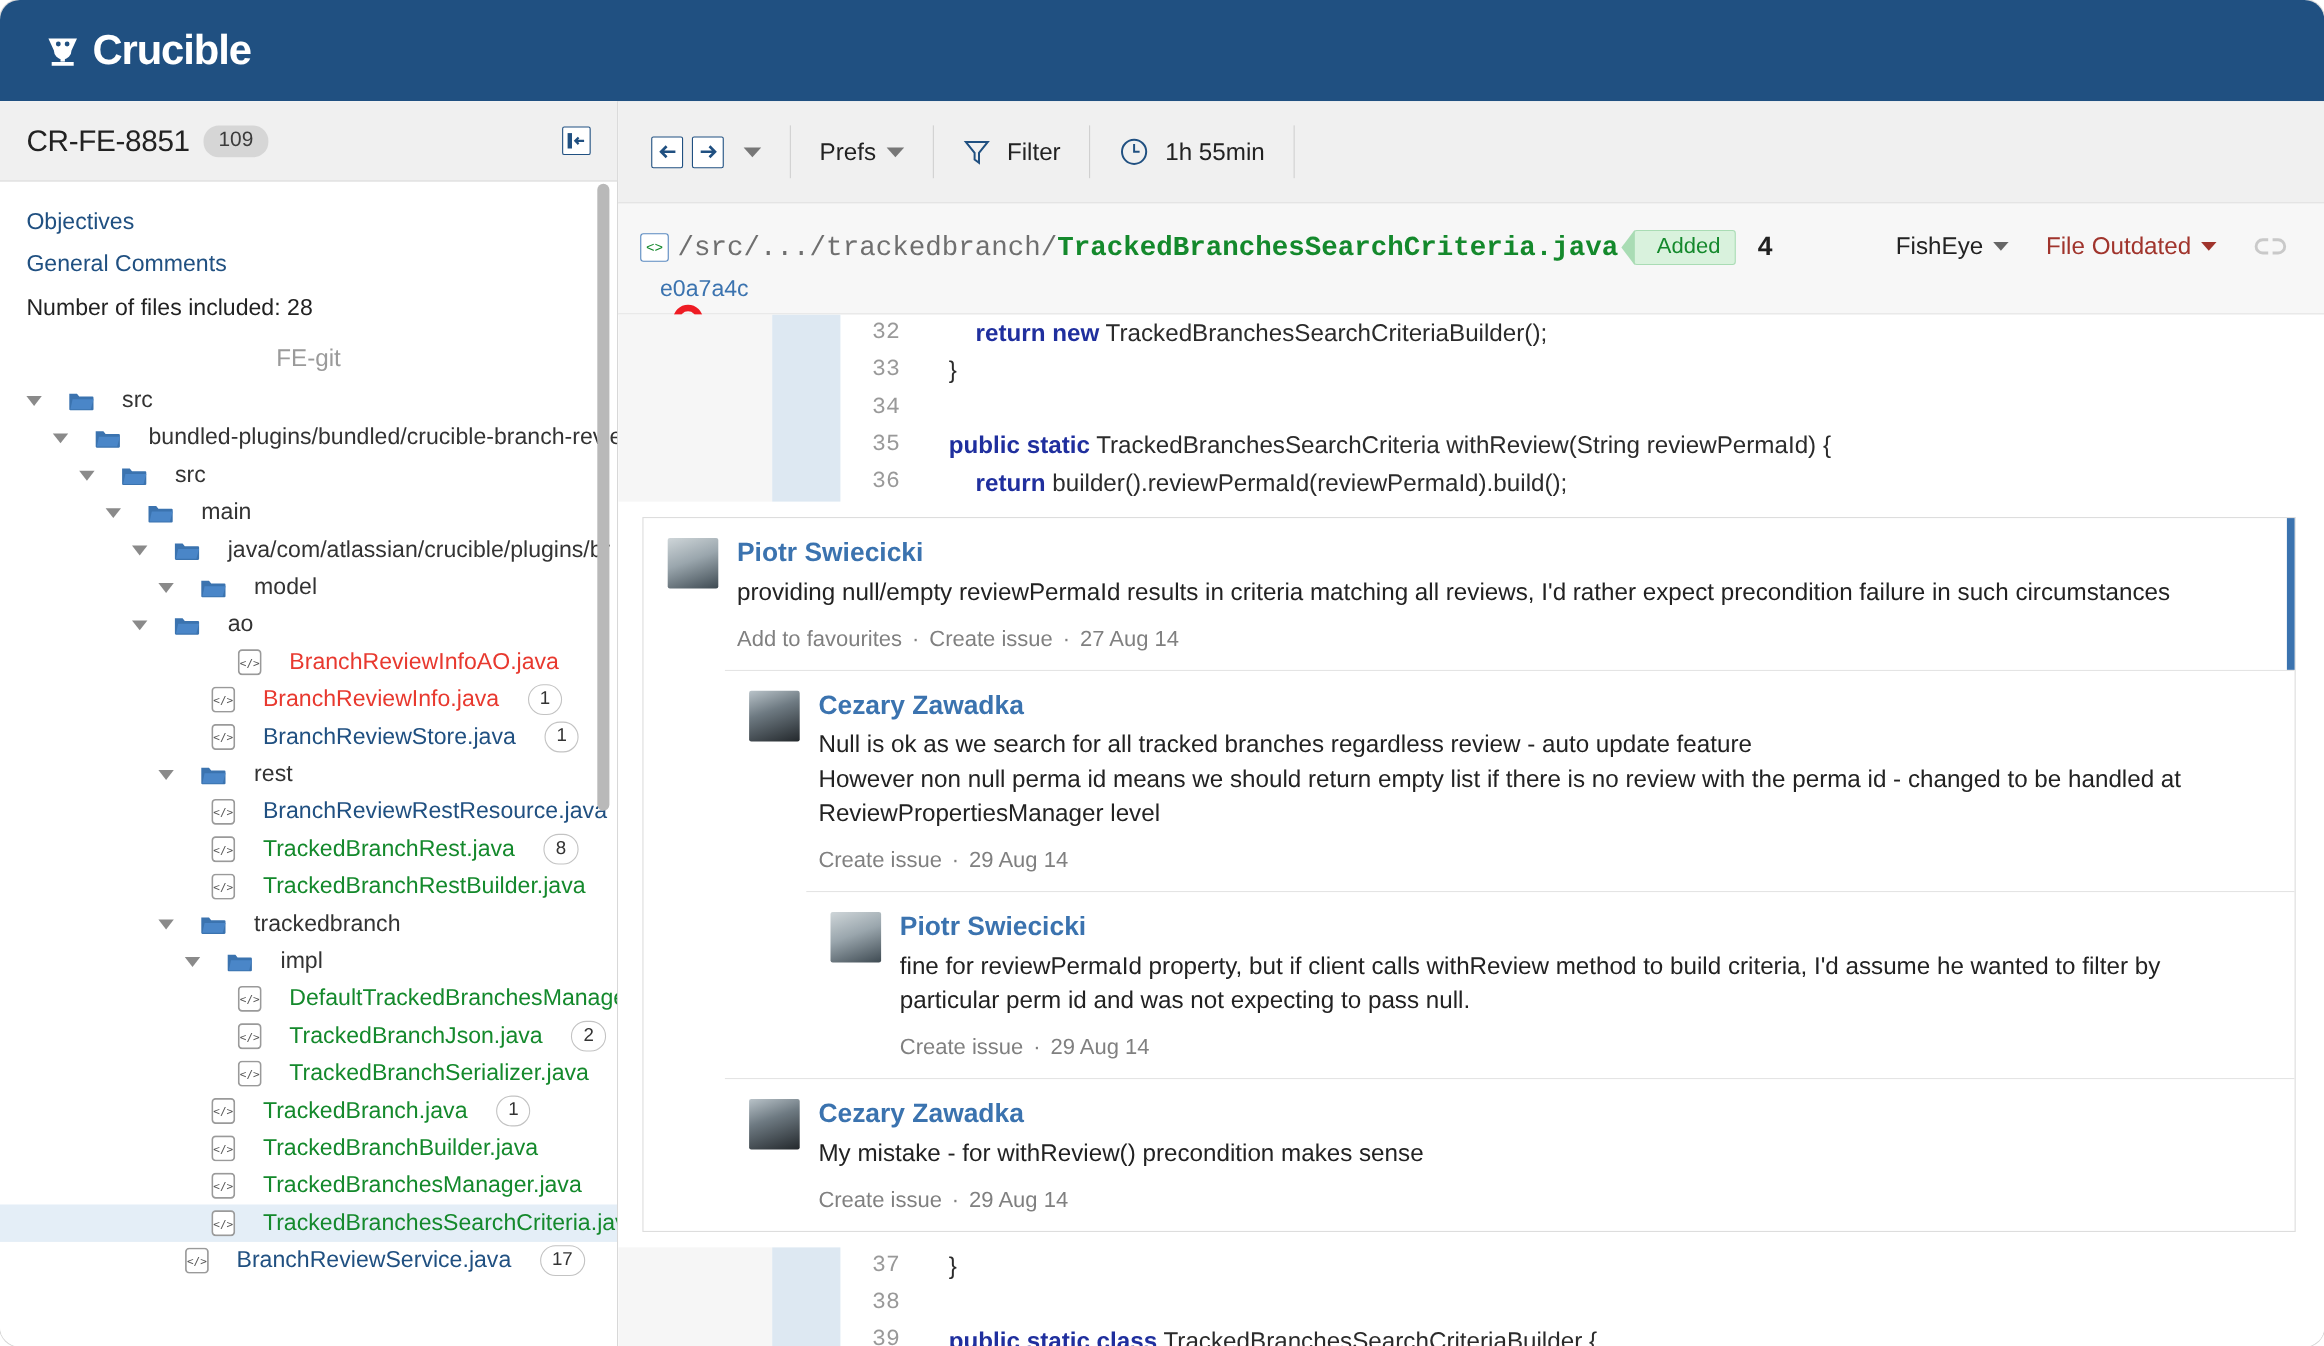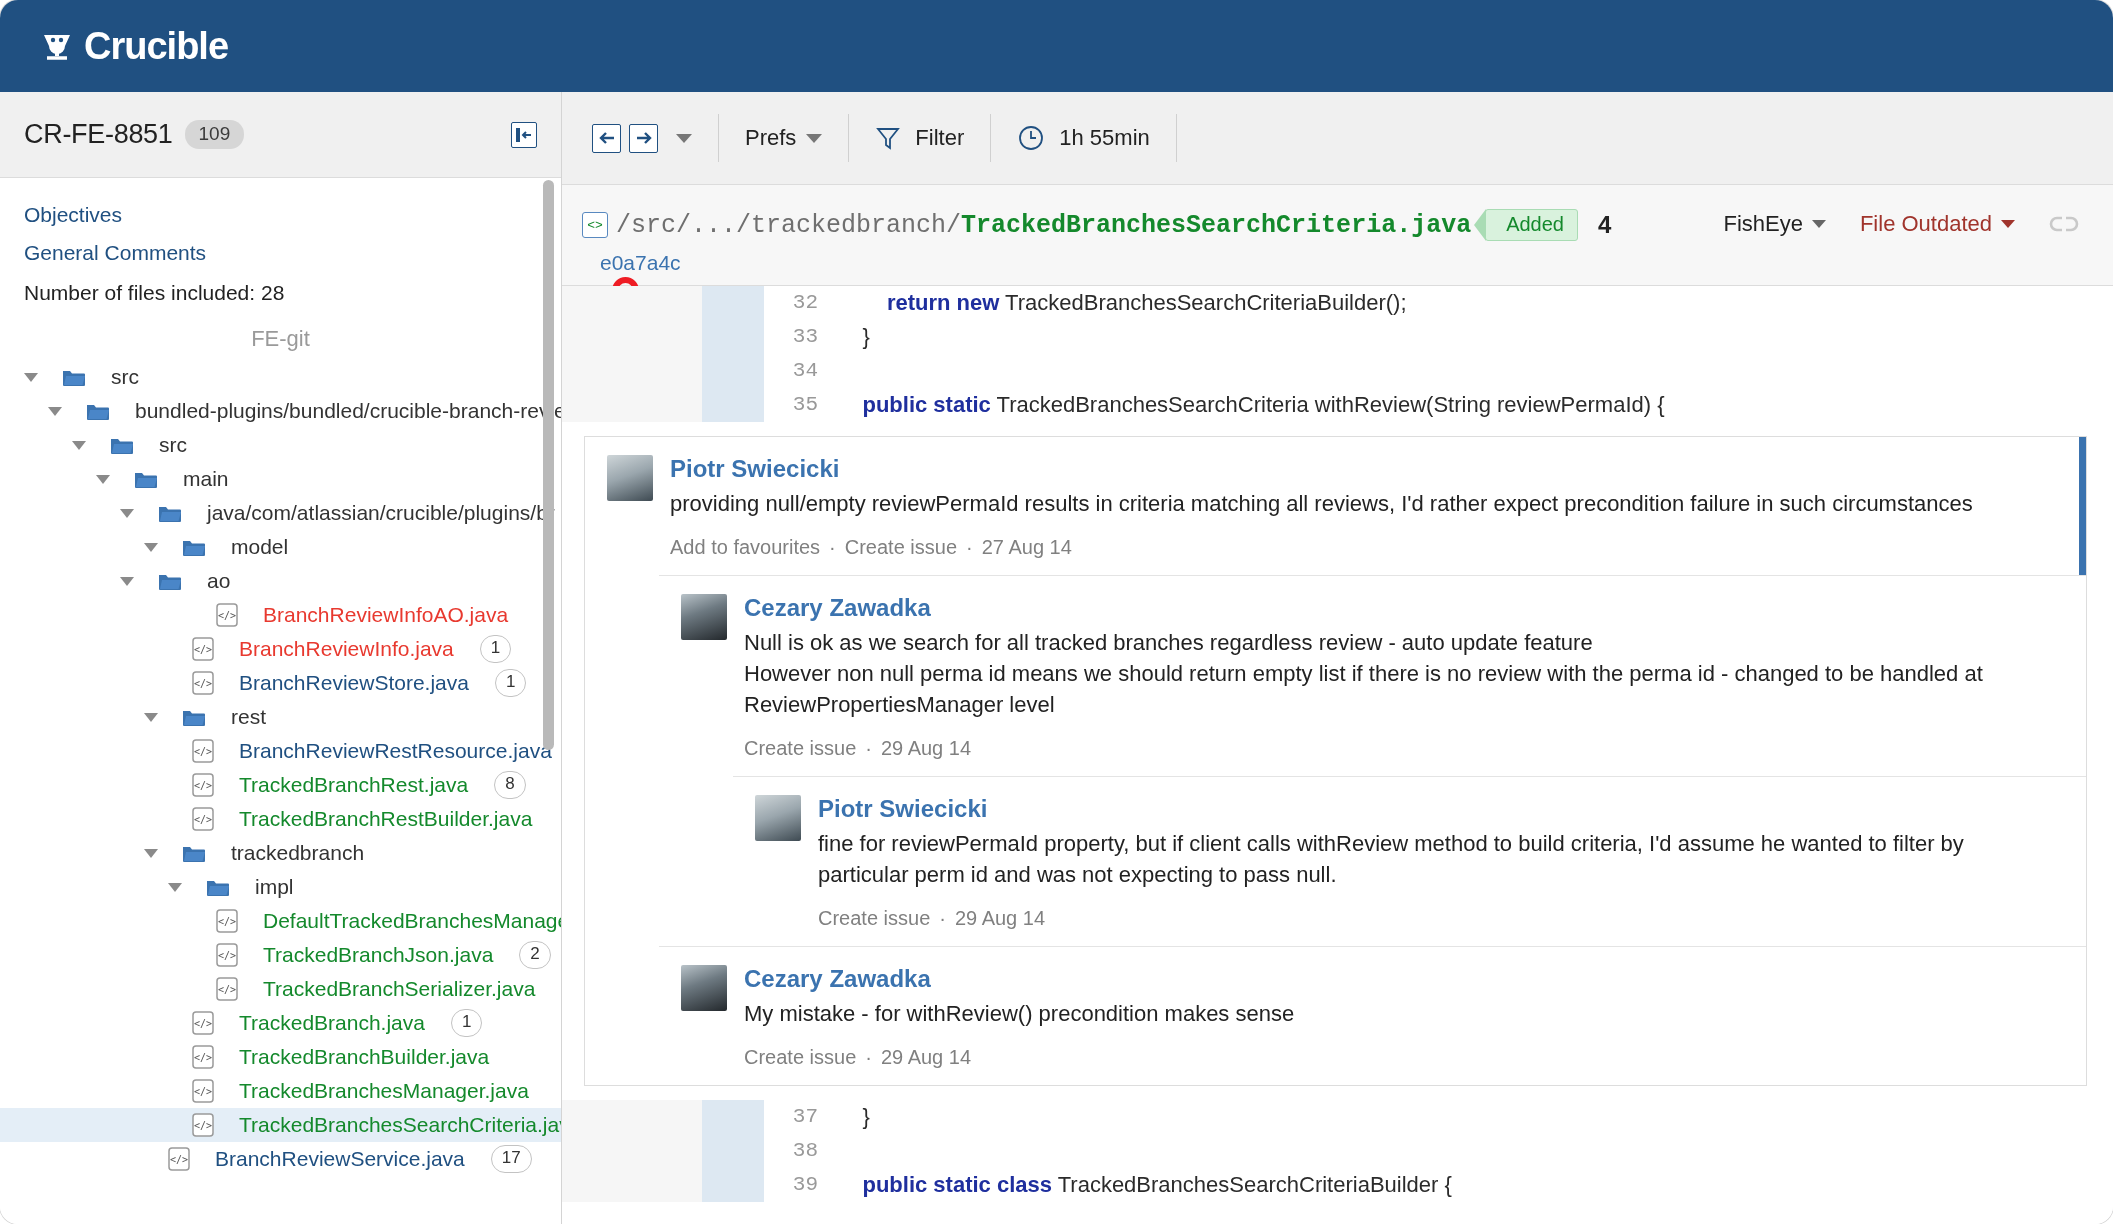--- a/index.html
+++ b/index.html
@@ -39,21 +39,21 @@
   .body-split { display: flex; height: 1132px; }
 
   
   .sidebar {
     width: 562px; flex: 0 0 562px;
     border-right: 1px solid #d4d4d4;
     display: flex; flex-direction: column;
     background: #fff;
   }
   .sidebar-top {
-    height: 86px;
+    height: 73px;
     background: #f0f0f0;
     border-bottom: 1px solid #dcdcdc;
     display: flex; align-items: center;
     padding: 0 24px 0 24px;
     position: relative;
   }
   .review-id {
     font-size: 27px; color: #222; letter-spacing: -0.3px;
   }
   .review-count {
@@ -628,20 +628,24 @@
                 <span class="ctext"><span>    }</span></span>
               </div>
               <div class="cl">
                 <span class="ln">34</span>
                 <span class="ctext"><span></span></span>
               </div>
               <div class="cl">
                 <span class="ln">35</span>
                 <span class="ctext"><span>    </span><span class="kw">public static</span><span> TrackedBranchesSearchCriteria withReview(String reviewPermaId) {</span></span>
               </div>
+              <div class="cl">
+                <span class="ln">36</span>
+                <span class="ctext"><span>        </span><span class="kw">return</span><span> builder().reviewPermaId(reviewPermaId).build();</span></span>
+              </div>
             </div>
         </div>
 
         <div class="comment-wrap" id="comment-thread">
             <div class="comment">
               <div class="c-inner">
                 <div class="avatar" style="background: linear-gradient(160deg, rgb(207, 214, 217) 0%, rgb(154, 166, 173) 45%, rgb(62, 74, 82) 100%);"></div>
                 <div class="c-body">
                   <div class="c-author">Piotr Swiecicki</div>
                   <div class="c-text">providing null/empty reviewPermaId results in criteria matching all reviews, I'd rather expect precondition failure in such circumstances</div>

